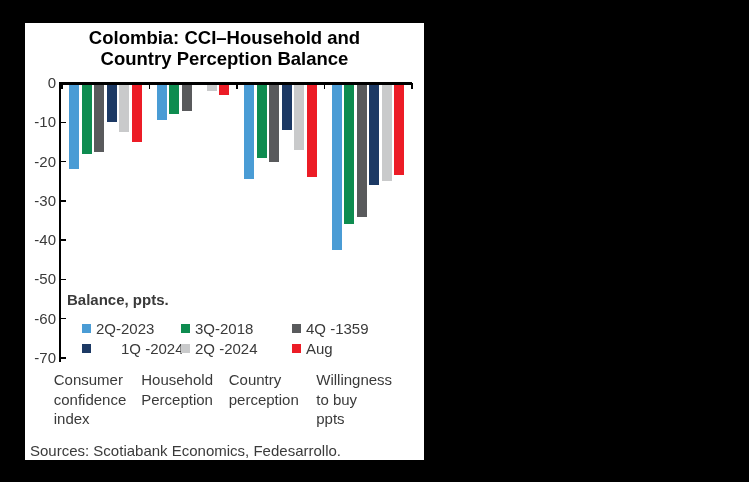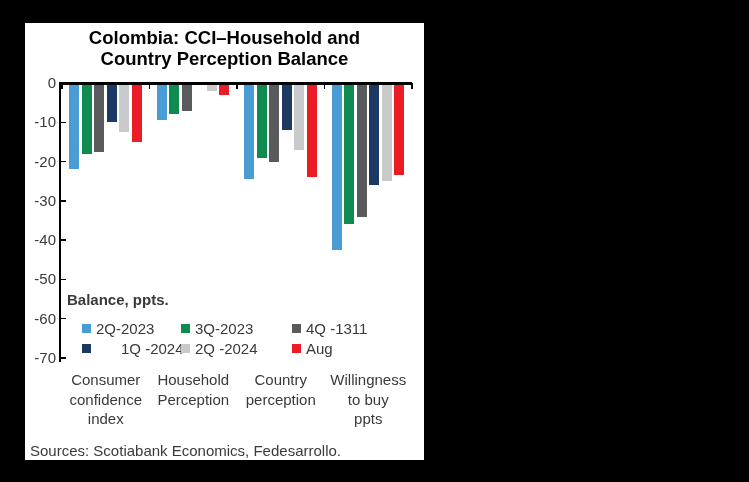--- a/index.html
+++ b/index.html
@@ -9,21 +9,21 @@
   .title{position:absolute;top:4px;left:0;right:0;text-align:center;font-weight:bold;
          font-size:18.5px;line-height:21px;color:#000;}
   .plot{position:absolute;left:37px;top:60px;width:350px;height:275px;}
   .zero-line{position:absolute;left:-3px;right:0;top:-1.5px;height:3px;background:#000;z-index:3;}
   .y-axis{position:absolute;left:-3px;top:-1.5px;width:2px;height:280px;background:#000;z-index:3;}
   .ytick-mark{position:absolute;left:-3px;width:7px;height:1.5px;background:#000;z-index:3;}
   .ytick-label{position:absolute;left:-44px;width:38px;text-align:right;
                font-size:15px;color:#3a3a3a;line-height:18px;}
   .gtick{position:absolute;top:0;width:1.5px;height:6px;background:#000;z-index:4;}
   .bar{position:absolute;top:0;width:10px;z-index:1;}
-  .cat-label{position:absolute;top:287px;width:104px;text-align:center;
+  .cat-label{position:absolute;top:287px;width:104px;text-align:left;
              font-size:15px;line-height:19.5px;color:#3a3a3a;}
   .balance{position:absolute;left:42px;top:268px;font-size:15px;color:#3a3a3a;z-index:5;font-weight:bold;}
   .legend{position:absolute;left:0;top:0;right:0;bottom:0;z-index:5;}
   .legend-item{position:absolute;display:flex;align-items:center;gap:5px;height:17px;
                font-size:15px;color:#3a3a3a;white-space:nowrap;}
   .legend-swatch{width:9px;height:9px;flex:0 0 9px;}
   .sources{position:absolute;left:5px;top:419px;font-size:15px;color:#3a3a3a;white-space:nowrap;}
 </style>
 </head>
 <body>
@@ -105,25 +105,25 @@
 
     <div class="balance">Balance, ppts.</div>
 
     <div class="legend">
         <div class="legend-item" style="left: 57px; top: 297px;">
           <span class="legend-swatch" style="background: rgb(74, 156, 213);"></span>
           <span>2Q-2023</span>
         </div>
         <div class="legend-item" style="left: 156px; top: 297px;">
           <span class="legend-swatch" style="background: rgb(14, 140, 80);"></span>
-          <span>3Q-2023</span>
+          <span>3Q-2018</span>
         </div>
         <div class="legend-item" style="left: 267px; top: 297px;">
           <span class="legend-swatch" style="background: rgb(89, 90, 92);"></span>
-          <span>4Q -1311</span>
+          <span>4Q -1359</span>
         </div>
         <div class="legend-item" style="left: 57px; top: 317px; gap: 30px;">
           <span class="legend-swatch" style="background: rgb(28, 57, 100);"></span>
           <span>1Q -2024</span>
         </div>
         <div class="legend-item" style="left: 156px; top: 317px;">
           <span class="legend-swatch" style="background: rgb(201, 202, 203);"></span>
           <span>2Q -2024</span>
         </div>
         <div class="legend-item" style="left: 267px; top: 317px; text-align: right;">

